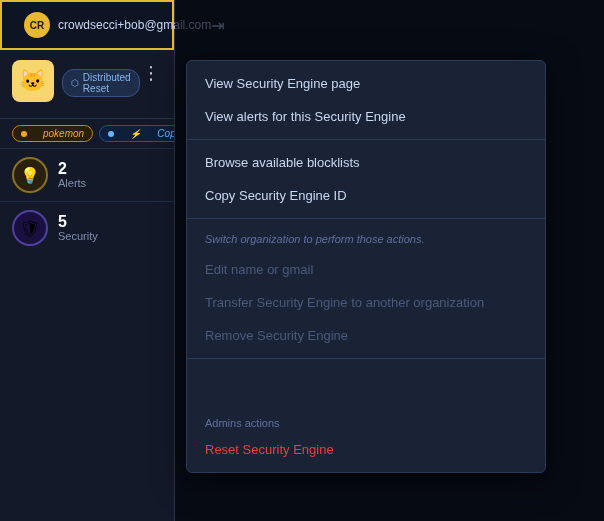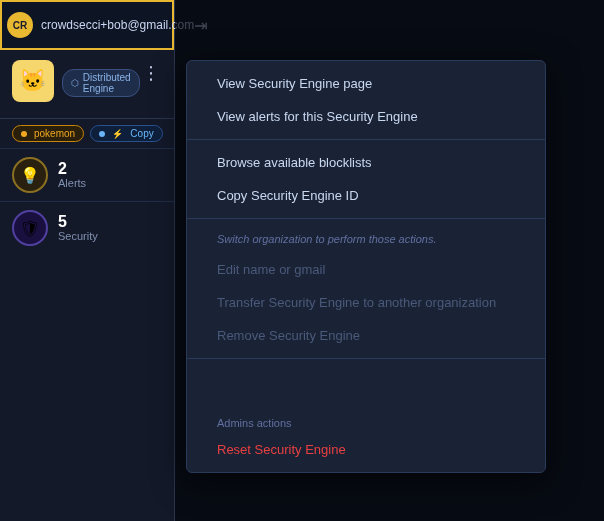--- a/index.html
+++ b/index.html
@@ -23,21 +23,21 @@
       padding: 0;
     }
 
     
     .top-bar {
       display: flex;
       align-items: center;
       justify-content: space-between;
       background: #0d1424;
       border: 2px solid #e8b830;
-      padding: 8px 5px;
+      padding: 8px 22px;
       height: 50px;
     }
     .top-bar-left {
       display: flex;
       align-items: center;
       gap: 8px;
     }
     .avatar-circle {
       width: 26px;
       height: 26px;
@@ -122,25 +122,26 @@
       display: flex;
       align-items: center;
       gap: 6px;
       padding: 6px 12px;
       flex-wrap: nowrap;
       overflow: hidden;
     }
     .tag {
       display: inline-flex;
       align-items: center;
-      gap: 7px;
+      gap: 16px;
       border-radius: 10px;
       padding: 2px 8px;
       font-size: 10px;
       white-space: nowrap;
+      font-style: italic;
     }
     .tag-pokemon {
       background: #2a1f0a;
       border: 1px solid #c8860a;
       color: #f0a820;
     }
     .tag-dot-yellow { width: 6px; height: 6px; border-radius: 50%; background: #f0a820; }
     .tag-elec {
       background: #0d1f3a;
       border: 1px solid #2a5090;
@@ -200,21 +201,21 @@
       top: 60px;
       width: 360px;
       background: #1a2235;
       border: 1px solid #2a3a5a;
       border-radius: 6px;
       box-shadow: 0 8px 32px rgba(0,0,0,0.6);
       z-index: 100;
       overflow: hidden;
     }
     .menu-section {
-      padding: 6px 12px;
+      padding: 6px 0;
       border-bottom: 1px solid #2a3a5a;
     }
     .menu-section:last-child {
       border-bottom: none;
     }
     .menu-item {
       padding: 9px 18px;
       color: #c8d8f0;
       font-size: 13px;
       cursor: pointer;
@@ -268,21 +269,21 @@
 
   <div class="engine-card">
     <div class="engine-header">
       <div class="engine-info">
         <div class="engine-avatar">
           <span>🐱</span>
         </div>
         <div>
           <div class="distributed-badge">
             <span class="distributed-badge-icon">⬡</span>
-            <span>Distributed Engine</span>
+            <span>Distributed Reset</span>
           </div>
         </div>
       </div>
       <div class="three-dots">⋮</div>
     </div>
   </div>
 
   <div class="tags-row">
     <div class="tag tag-pokemon">
       <span class="tag-dot-yellow"></span>

